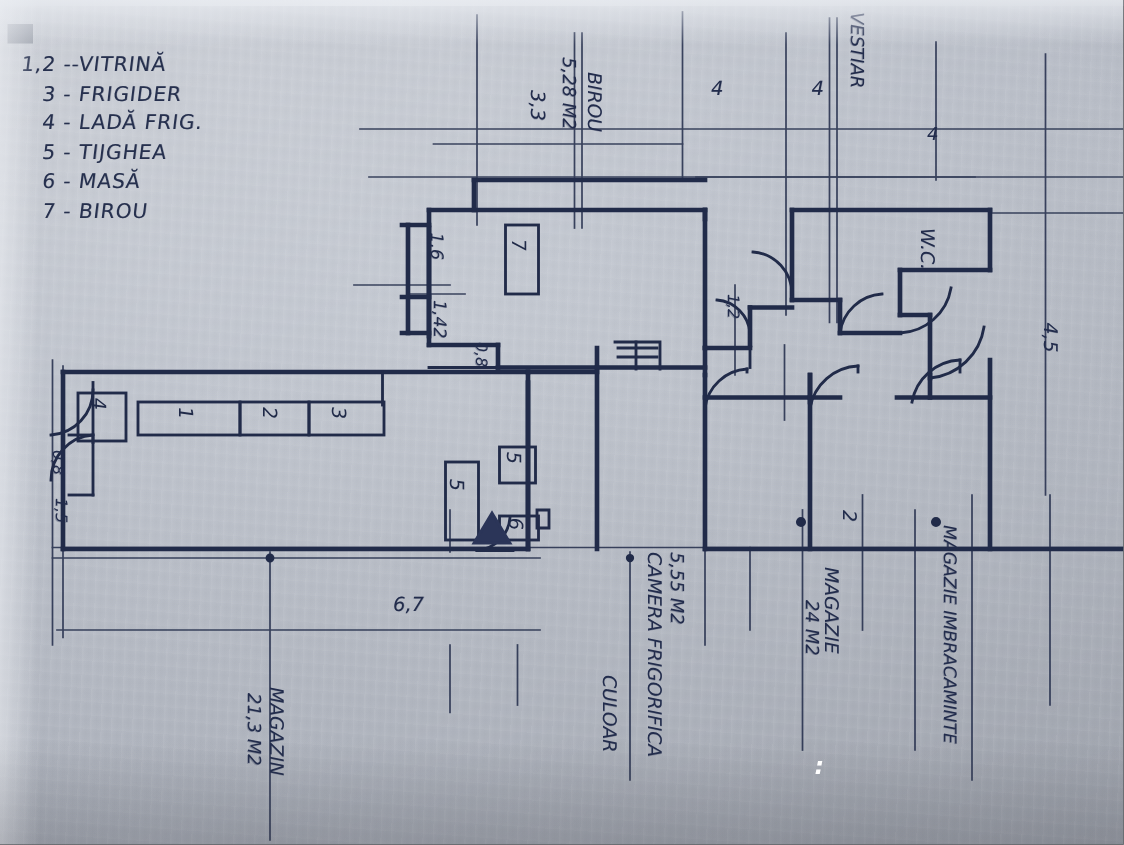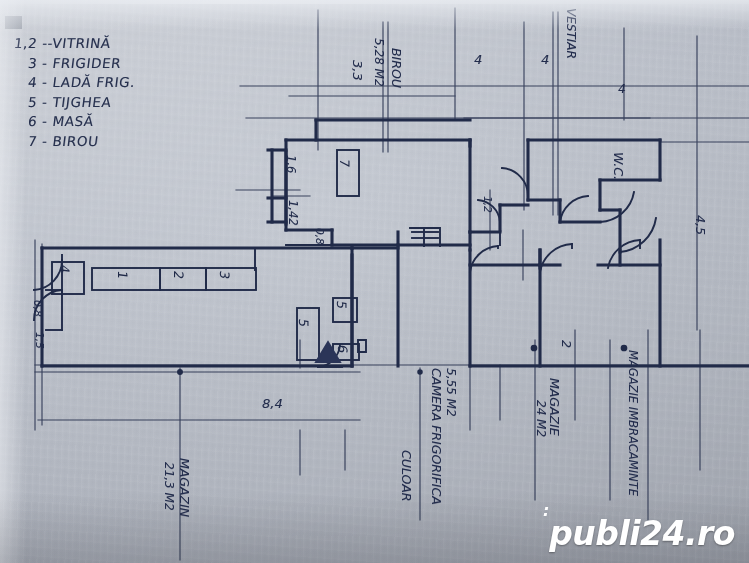--- a/index.html
+++ b/index.html
@@ -362,35 +362,34 @@
   <div class="vlabel rot-cw sk" style="left:414px; top:450px; font-size:12.5px;">CULOAR</div>
 
   <div class="vlabel rot-cw sk" style="left:562px; top:378px; font-size:12.5px;">MAGAZIE</div>
   <div class="vlabel rot-cw sk" style="left:548px; top:400px; font-size:12px;">24 M2</div>
 
   <div class="vlabel rot-cw sk" style="left:640px; top:350px; font-size:11.5px;">MAGAZIE IMBRACAMINTE</div>
 
   <div class="vlabel rot-cw sk" style="left:192px; top:458px; font-size:12.5px;">MAGAZIN</div>
   <div class="vlabel rot-cw sk" style="left:176px; top:462px; font-size:12px;">21,3 M2</div>
 
-  <div class="vlabel sk" style="left:262px; top:396px; font-size:13px;">8,4</div>
+  <div class="vlabel sk" style="left:262px; top:396px; font-size:13px;">6,7</div>
 
   <div class="vlabel rot-cw sk" style="left:44px; top:300px; font-size:10.5px;">0,8</div>
   <div class="vlabel rot-cw sk" style="left:46px; top:332px; font-size:10.5px;">1,5</div>
   <div class="vlabel rot-cw sk" style="left:326px; top:228px; font-size:10.5px;">0,8</div>
   <div class="vlabel rot-cw sk" style="left:494px; top:196px; font-size:10.5px;">1,2</div>
 
   <div class="num-box-label" style="left:72px; top:266px;">4</div>
   <div class="num-box-label" style="left:130px; top:272px;">1</div>
   <div class="num-box-label" style="left:186px; top:272px;">2</div>
   <div class="num-box-label" style="left:232px; top:272px;">3</div>
   <div class="num-box-label" style="left:311px; top:320px;">5</div>
   <div class="num-box-label" style="left:349px; top:302px;">5</div>
   <div class="num-box-label" style="left:350px; top:346px;">6</div>
   <div class="num-box-label" style="left:352px; top:160px;">7</div>
 
   <div id="leftshade"></div>
   <div id="topglow"></div>
   <div id="botshade"></div>
 
   <div id="wm-dots">:</div>
-  <div id="watermark">publi24.ro</div>
 </div>
 
 </body></html>

